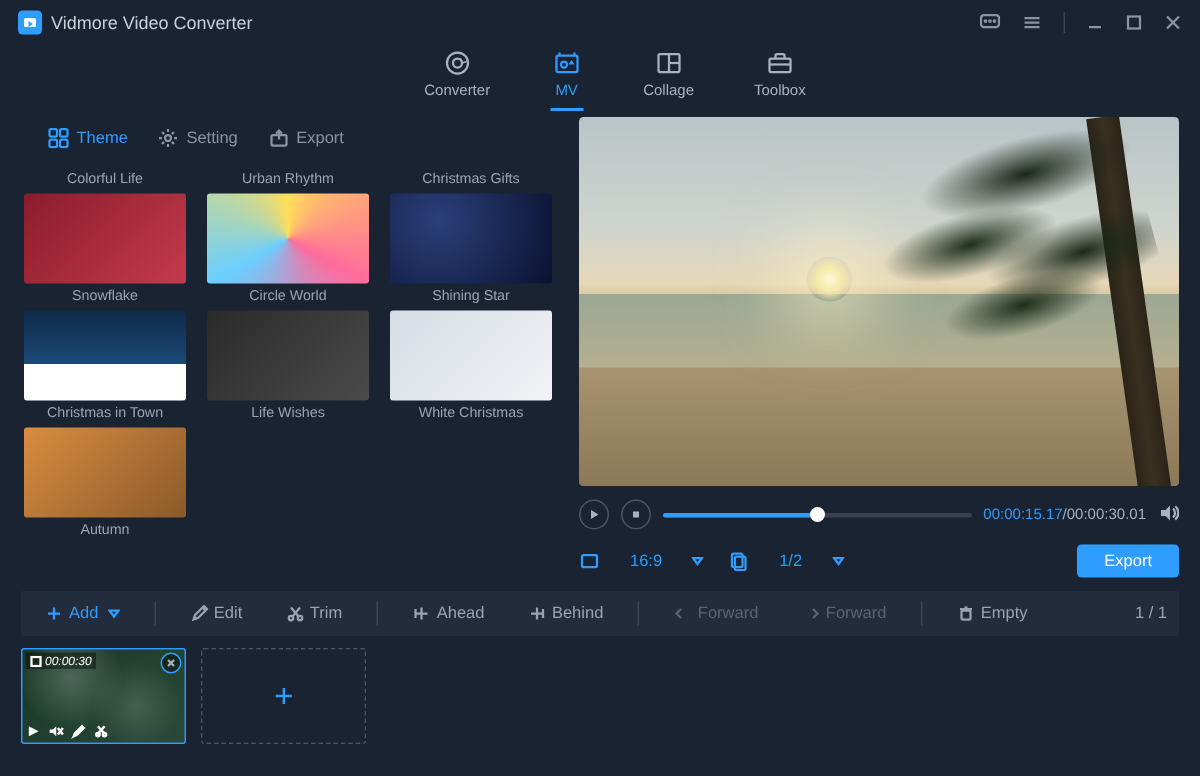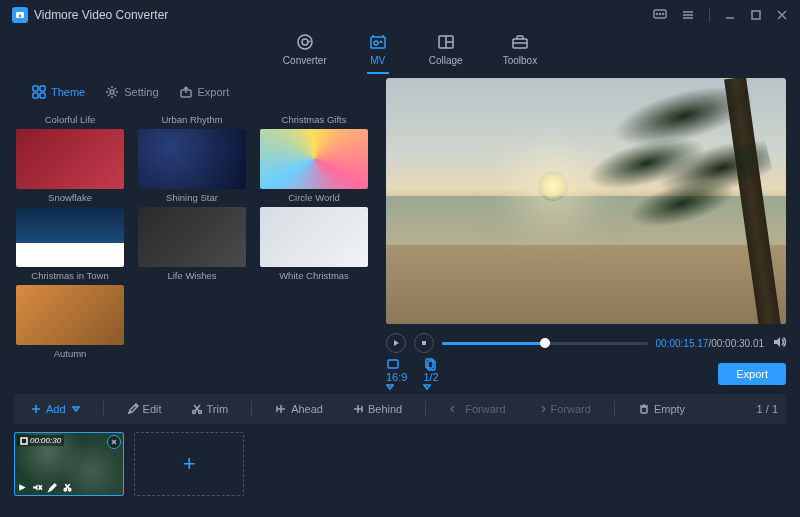--- a/index.html
+++ b/index.html
@@ -47,21 +47,21 @@
 .controls { height:26px; display:flex; align-items:center; gap:8px; margin-top:6px; }
 .ctrlbtn { width:20px; height:20px; border:1px solid #4a5568; border-radius:50%; display:flex; align-items:center; justify-content:center; cursor:pointer; }
 .progress { flex:1; height:3px; background:#3a4252; border-radius:2px; position:relative; }
 .progress-fill { position:absolute; left:0; top:0; bottom:0; width:50%; background:#2f9dff; border-radius:2px; }
 .progress-thumb { position:absolute; left:50%; top:50%; width:10px; height:10px; background:#fff; border-radius:50%; transform:translate(-50%,-50%); }
 .time { font-size:10px; }
 .time .cur { color:#2f9dff; }
 .vol { cursor:pointer; }
 .controls2 { height:28px; display:flex; align-items:center; gap:10px; margin-top:4px; justify-content:space-between; }
 .c2left { display:flex; gap:16px; align-items:center; }
-.aspect { display:flex; align-items:flex-start; gap:0; color:#2f9dff; cursor:pointer; font-size:11px;flex-direction:column; }
+.aspect { display:flex; align-items:center; gap:20px; color:#2f9dff; cursor:pointer; font-size:11px; }
 .exportbtn { background:#2f9dff; color:#fff; padding:5px 18px; border-radius:3px; cursor:pointer; font-size:11px; }
 .toolbar { height:30px; background:#232c3d; margin:6px 14px 0; display:flex; align-items:center; padding:0 8px; gap:13px; border-radius:2px; }
 .tbtn { display:flex; align-items:center; gap:4px; padding:3px 8px; cursor:pointer; color:#9aa4b3; font-size:11px; border-radius:2px; }
 .tbtn.add { color:#2f9dff; }
 .tsep { width:1px; height:16px; background:#3a4456; margin:0 2px; }
 .tbtn.disabled { color:#5a6478; cursor:default; }
 .pager { margin-left:auto; font-size:11px; color:#9aa4b3; }
 .timeline { height:80px; padding:8px 14px; display:flex; gap:10px;font-style:italic; }
 .clip { width:110px; height:64px; border:1px solid #2f9dff; border-radius:2px; position:relative; background:linear-gradient(135deg,#1a3828,#2a4838); }
 .clip-overlay{position:absolute;inset:0;background:radial-gradient(circle at 30% 30%,rgba(180,200,190,.3),transparent 40%),radial-gradient(circle at 70% 60%,rgba(160,180,170,.25),transparent 35%);}
@@ -202,26 +202,26 @@
         </div>
       <div class="theme-cell">
           <div class="theme-label">Christmas Gifts</div>
         </div>
 
       <div class="theme-cell">
           <div class="thumb t-snow"></div>
           <div class="theme-label">Snowflake</div>
         </div>
       <div class="theme-cell">
+          <div class="thumb t-circle"></div>
+          <div class="theme-label">Circle World</div>
+        </div>
+      <div class="theme-cell">
           <div class="thumb t-shining"></div>
           <div class="theme-label">Shining Star</div>
-        </div>
-      <div class="theme-cell">
-          <div class="thumb t-circle"></div>
-          <div class="theme-label">Circle World</div>
         </div>
 
       <div class="theme-cell">
           <div class="thumb t-town"></div>
           <div class="theme-label">Christmas in Town</div>
         </div>
       <div class="theme-cell">
           <div class="thumb t-best"></div>
           <div class="theme-label">Life Wishes</div>
         </div>

